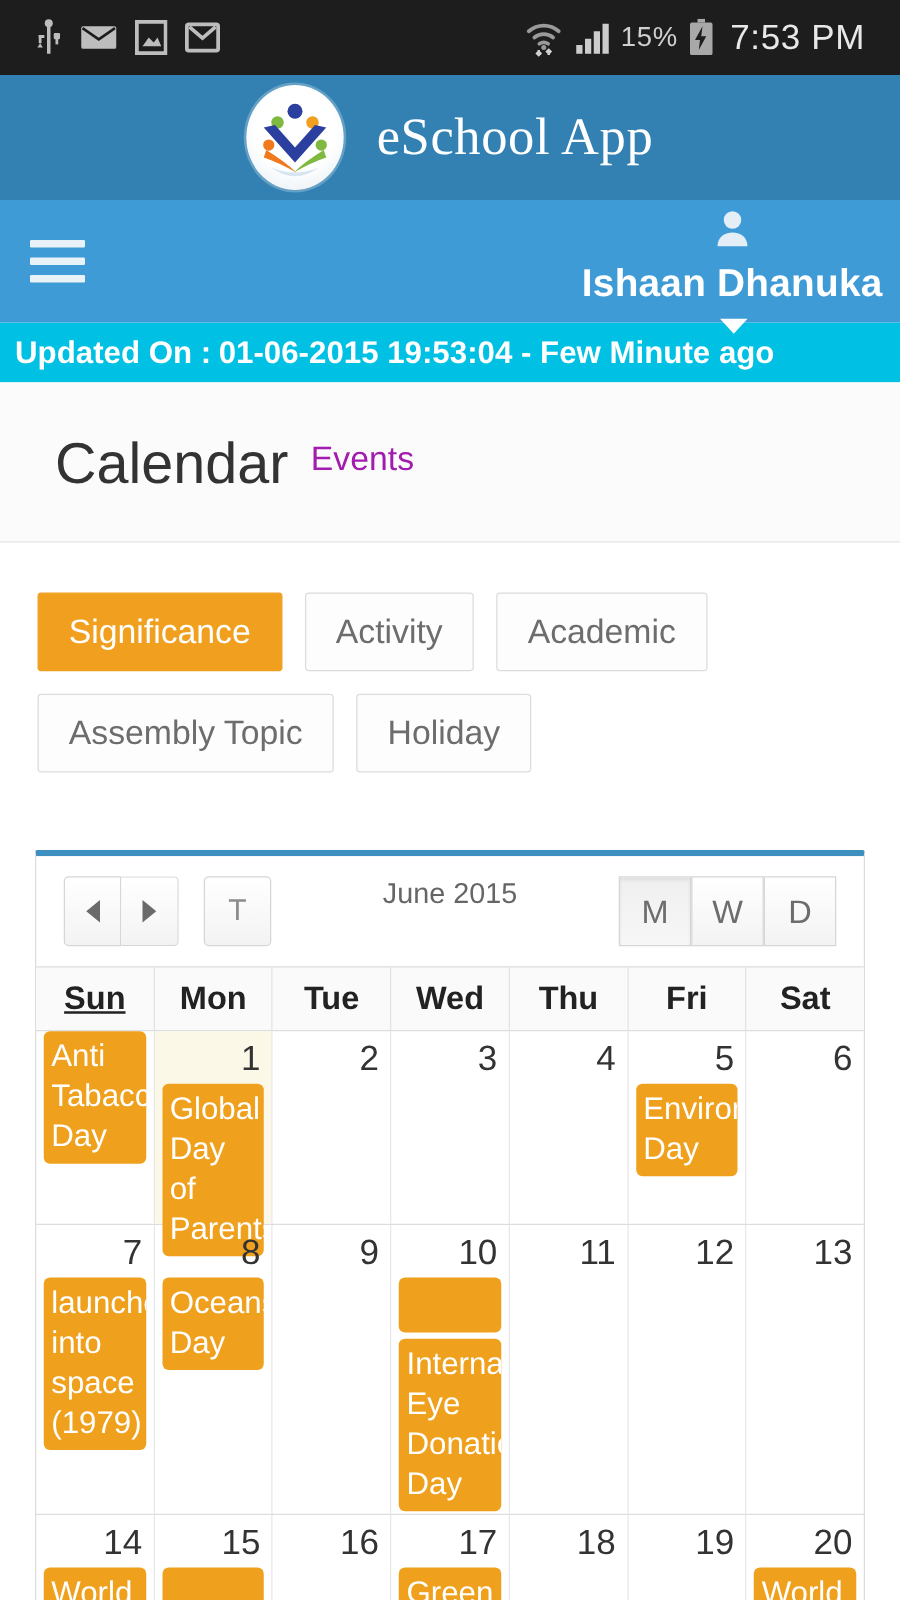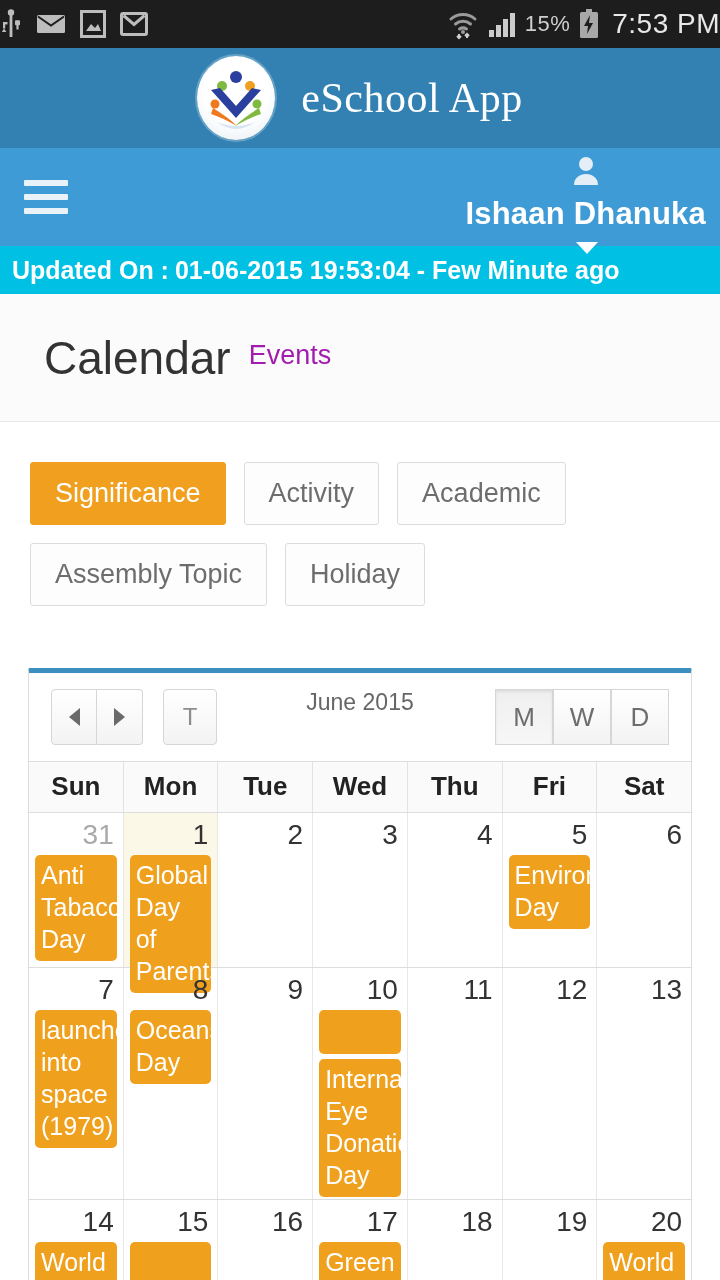--- a/index.html
+++ b/index.html
@@ -5,24 +5,24 @@
   * { box-sizing: border-box; margin: 0; padding: 0; }
   html, body {
     width: 720px; height: 1280px;
     background: #ffffff;
     font-family: "Liberation Sans", sans-serif;
     overflow: hidden;
   }
 
   
   .statusbar {
-    height: 48px; width: 100%;
+    height: 60px; width: 100%;
     background: #1d1d1d;
     display: flex; align-items: center;
-    padding: 0 0;
+    padding: 0 28px;
     color: #c8c8c8;
   }
   .sb-left { display: flex; align-items: center; gap: 14px; }
   .sb-right { margin-left: auto; display: flex; align-items: center; gap: 9px; }
   .sb-icon { display: inline-flex; align-items: center; justify-content: center; }
   .sb-battpct { font-size: 22px; color: #cfcfcf; letter-spacing: .5px; }
   .sb-time { font-size: 28px; color: #e8e8e8; letter-spacing: .5px; margin-left: 4px; }
 
   
   .brandbar {
@@ -144,21 +144,21 @@
   .viewgroup { margin-left: auto; display: flex; }
   .viewgroup .tbtn { width: 58px; font-size: 26px; color: #6d6d6d; }
 
   
   .weekhead { display: flex; border-top: 1px solid #dddddd; background: #fafafa; }
   .weekhead div {
     flex: 1 1 0; text-align: center; font-size: 26px; font-weight: bold;
     color: #222222; padding: 9px 0 10px 0;
     border-left: 1px solid #e3e3e3;
   }
-  .weekhead div:first-child { border-left: none; }
+  .weekhead div:first-child { border-left: none; text-decoration: underline; }
 
   .weekrow { display: flex; border-top: 1px solid #dddddd; }
   .daycell {
     flex: 1 1 0; min-width: 0;
     border-left: 1px solid #e8e8e8;
     padding: 0 0 6px 0;
     position: relative;
   }
   .daycell:first-child { border-left: none; }
   .daycell.today { background: #fcf8e7; }
@@ -332,21 +332,20 @@
         <div>Mon</div>
         <div>Tue</div>
         <div>Wed</div>
         <div>Thu</div>
         <div>Fri</div>
         <div>Sat</div>
       </div>
     <div id="weeks">
         <div class="weekrow r1">
           <div class="daycell">
-            <div class="daynum other">31</div>
             <div class="events">
               <div class="evt" style="white-space: normal;">Anti Tabacco Day</div>
             </div>
           </div>
           <div class="daycell today">
             <div class="daynum">1</div>
             <div class="events">
               <div class="evt" style="white-space: normal;">Global Day of Parents</div>
             </div>
           </div>

